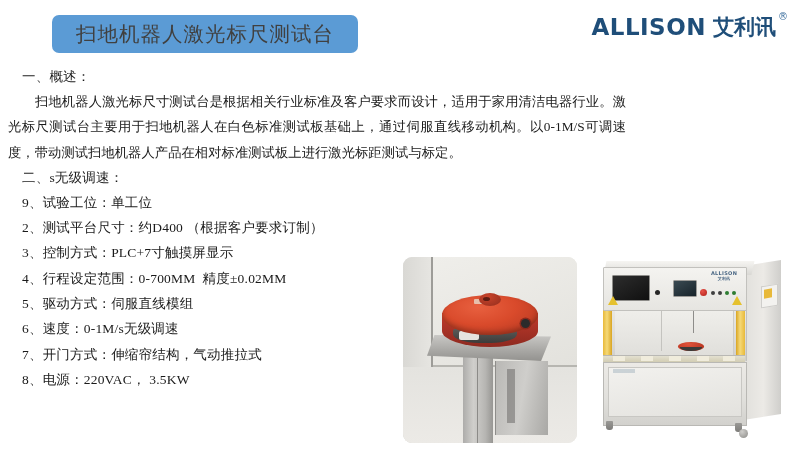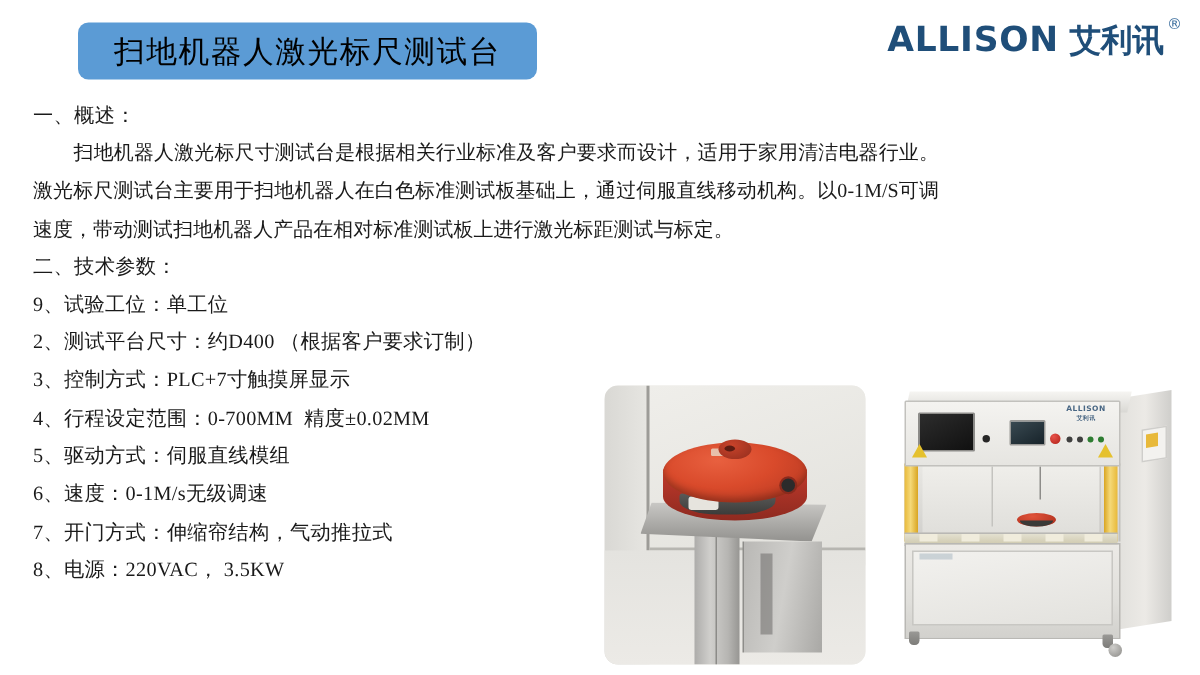--- a/index.html
+++ b/index.html
@@ -29,21 +29,21 @@
     background: #5b9bd5;
     border-radius: 7px;
     display: flex;
     align-items: center;
     justify-content: center;
   }
   .title-banner-text {
     font-family: "DejaVu Serif", "Liberation Serif", serif;
     font-size: 20.5px;
     letter-spacing: 1px;
-    color: #000000;
+    color: #404040;
     white-space: nowrap;
   }
 
   .logo {
     position: absolute;
     right: 12px; top: 14px;
     display: flex;
     align-items: flex-start;
     height: 32px;
   }
@@ -79,21 +79,21 @@
     left: 0; top: 64px;
     width: 640px;
   }
   .sec-head {
     margin: 0 0 0 22px;
     font-size: 13.5px;
     line-height: 25px;
     letter-spacing: 0.2px;
   }
   .para {
-    margin: 0 14px 0 22px;
+    margin: 0 14px 0 8px;
     font-size: 13.3px;
     line-height: 25.3px;
     text-align: justify;
     text-indent: 27px;
     letter-spacing: 0.05px;
   }
   .params {
     margin: 0 0 0 22px;
   }
   .param-line {
@@ -468,21 +468,21 @@
 
 </div>
 
 <div class="content">
 
   <div class="sec-head">一、概述：</div>
 
   <p class="para">扫地机器人激光标尺寸测试台是根据相关行业标准及客户要求而设计，适用于家用清洁电器行业。激光标尺测试台主要用于扫地机器人在白色标准测试板基础上，通过伺服直线移动机构。以0-1M/S可调速度，带动测试扫地机器人产品在相对标准测试板上进行激光标距测试与标定。</p>
 
 
-  <div class="sec-head">二、技术参数：</div>
+  <div class="sec-head">二、s无级调速：</div>
 
   <div class="params">
     <div class="param-line">9、试验工位：单工位</div>
     <div class="param-line">2、测试平台尺寸：约D400 （根据客户要求订制）</div>
     <div class="param-line">3、控制方式：PLC+7寸触摸屏显示</div>
     <div class="param-line">4、行程设定范围：0-700MM  精度±0.02MM</div>
     <div class="param-line">5、驱动方式：伺服直线模组</div>
     <div class="param-line">6、速度：0-1M/s无级调速</div>
     <div class="param-line">7、开门方式：伸缩帘结构，气动推拉式</div>
     <div class="param-line">8、电源：220VAC， 3.5KW</div>

